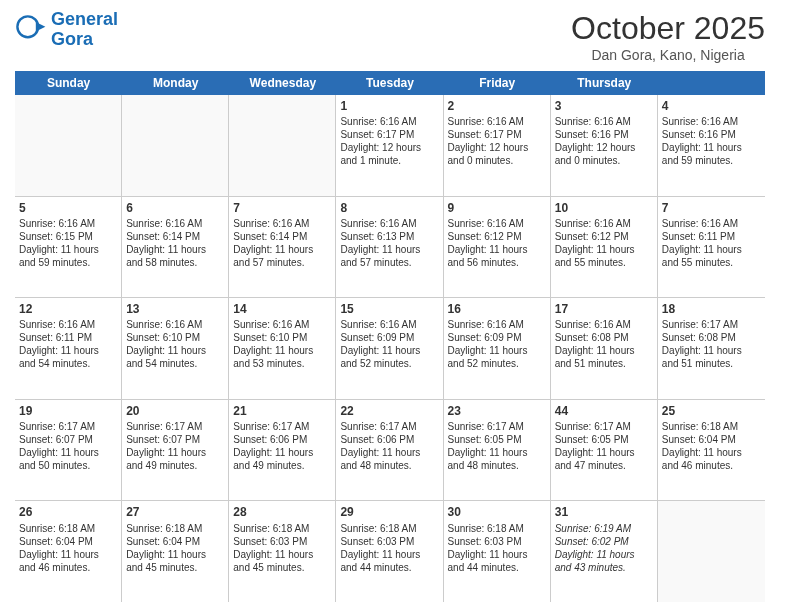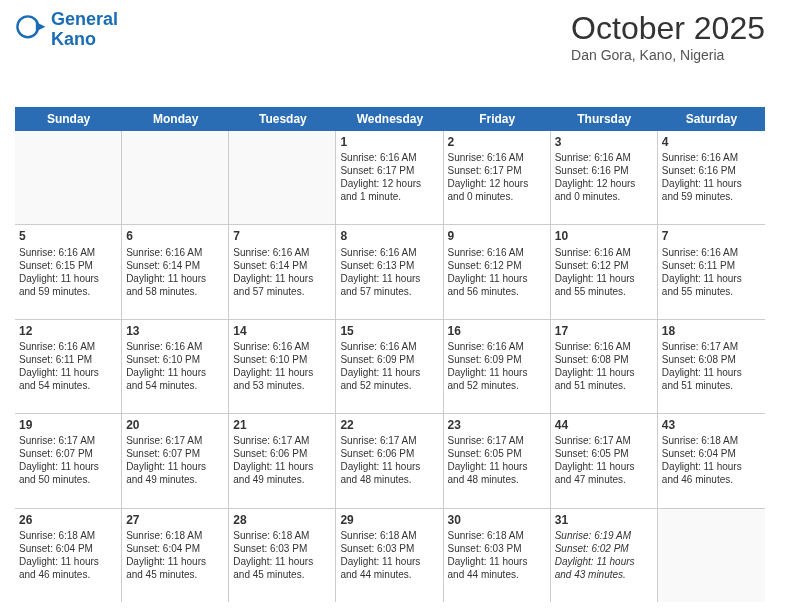--- a/index.html
+++ b/index.html
@@ -9,21 +9,20 @@
       font-family: Arial, sans-serif;
       background: #fff;
       overflow: hidden;
     }
     .page {
       width: 780px;
       height: 612px;
       display: flex;
       flex-direction: column;
       padding: 10px 15px;
-      gap: 36px;
     }
     .header {
       display: flex;
       justify-content: space-between;
       align-items: flex-start;
       margin-bottom: 8px;
     }
     .logo {
       display: flex;
       align-items: center;
@@ -36,21 +35,21 @@
       line-height: 1.1;
     }
     .logo-text span {
       color: #1a6db5;
     }
     .logo-icon {
       width: 32px;
       height: 32px;
     }
     .title-block {
-      text-align: left;
+      text-align: center;
       margin-left: 48px;
     }
     .month-title {
       font-size: 32px;
       font-weight: 300;
       color: #333;
     }
     .location {
       font-size: 14px;
       color: #555;
@@ -116,38 +115,37 @@
 
 <div class="page">
   <div class="header">
     <div class="logo">
       <svg class="logo-icon" viewBox="0 0 40 40">
         <circle cx="16" cy="16" r="13" fill="none" stroke="#1a6db5" stroke-width="3"></circle>
         <polygon points="26,10 38,16 26,22" fill="#1a6db5"></polygon>
       </svg>
       <div class="logo-text">
         <div><span>General</span></div>
-        <div style="color:#1a6db5;">Kano</div>
+        <div style="color:#1a6db5;">Gora</div>
       </div>
     </div>
     <div class="title-block">
       <div class="month-title">October 2025</div>
       <div class="location">Dan Gora, Kano, Nigeria</div>
     </div>
   </div>
 
   <div class="calendar">
     <div class="cal-header">
     <div class="cal-header-cell">Sunday</div>
         <div class="cal-header-cell">Monday</div>
+        <div class="cal-header-cell">Wednesday</div>
         <div class="cal-header-cell">Tuesday</div>
-        <div class="cal-header-cell">Wednesday</div>
         <div class="cal-header-cell">Friday</div>
         <div class="cal-header-cell">Thursday</div>
-        <div class="cal-header-cell">Saturday</div>
       </div>
     <div class="cal-body">
     <div class="cal-week">
           <div class="cal-cell empty"></div>
           <div class="cal-cell empty"></div>
           <div class="cal-cell empty"></div>
           <div class="cal-cell">
             <div class="day-num">1</div>
             <div class="cell-detail" style="white-space: pre-line;">Sunrise: 6:16 AM
 Sunset: 6:17 PM
@@ -291,21 +289,21 @@
 Sunset: 6:05 PM
 Daylight: 11 hours and 48 minutes.</div>
           </div>
           <div class="cal-cell">
             <div class="day-num">44</div>
             <div class="cell-detail" style="white-space: pre-line;">Sunrise: 6:17 AM
 Sunset: 6:05 PM
 Daylight: 11 hours and 47 minutes.</div>
           </div>
           <div class="cal-cell">
-            <div class="day-num">43</div>
+            <div class="day-num">25</div>
             <div class="cell-detail" style="white-space: pre-line;">Sunrise: 6:18 AM
 Sunset: 6:04 PM
 Daylight: 11 hours and 46 minutes.</div>
           </div>
         </div>
         <div class="cal-week">
           <div class="cal-cell">
             <div class="day-num">26</div>
             <div class="cell-detail" style="white-space: pre-line;">Sunrise: 6:18 AM
 Sunset: 6:04 PM

